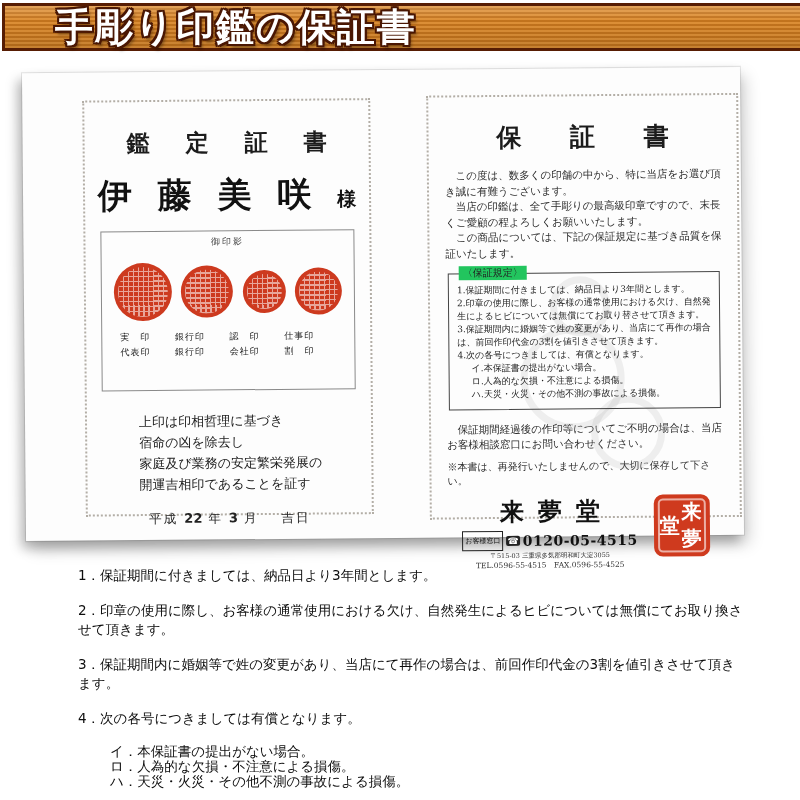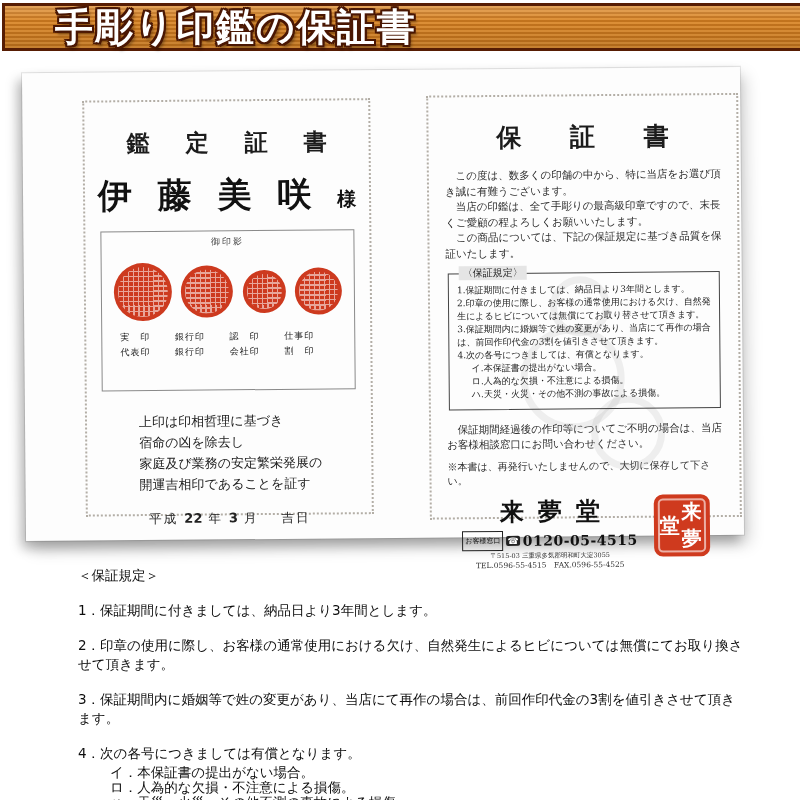--- a/index.html
+++ b/index.html
@@ -52,21 +52,21 @@
   .cl-date{margin-top:16px;text-align:center;font-size:12.5px;color:#222;letter-spacing:2px;}
   .cl-date .big{font-size:13px;font-weight:bold;font-family:"DejaVu Sans",sans-serif;letter-spacing:0;}
   .cl-date .day{margin-left:17px;}
 
   
   .cr-title{margin-top:24px;text-align:center;font-size:25px;font-weight:bold;
     letter-spacing:20px;text-indent:20px;color:#1c1c1c;}
   .cr-intro{margin:14px 16px 0;font-size:10.5px;line-height:15.5px;color:#2a2a2a;}
   .cr-intro p{margin:0;text-indent:1em;}
   .cr-regbox{position:relative;margin:12px 18px 0;border:1px solid #444;padding:10px 8px 8px;}
-  .cr-regbox-title{position:absolute;top:-8px;left:10px;background:#e5e5e5;padding:0 4px;
+  .cr-regbox-title{position:absolute;top:-8px;left:10px;background:#22c55e;padding:0 4px;
     font-size:10px;color:#222;}
   .cr-reg-item{font-size:9px;line-height:13px;color:#222;}
   .cr-reg-sub{font-size:9px;line-height:13px;color:#222;padding-left:14px;}
   .cr-note1{margin:12px 16px 0;font-size:10.5px;line-height:15px;color:#2a2a2a;text-indent:1em;}
   .cr-note2{margin:8px 16px 0;font-size:10px;color:#2a2a2a;}
   .cr-shop{display:flex;justify-content:center;align-items:flex-start;margin-top:8px;gap:16px;}
   .cr-shop-left{text-align:center;}
   .cr-shopname{font-size:24px;font-weight:bold;letter-spacing:14px;text-indent:14px;color:#111;}
   .cr-contactline{display:flex;align-items:center;gap:3px;justify-content:center;margin-top:3px;}
   .contact-badge{border:1px solid #222;font-size:7px;padding:4px 2px;color:#111;}
@@ -84,21 +84,21 @@
   .wm{position:absolute;border:7px solid rgba(150,150,150,0.14);border-radius:50%;pointer-events:none;}
   .wm1{width:90px;height:90px;left:90px;top:230px;}
   .wm2{width:60px;height:60px;left:160px;top:300px;}
   .wm3{width:46px;height:46px;left:120px;top:180px;}
 
   
   .terms{position:absolute;left:78px;top:566px;width:670px;font-size:13.5px;
     color:#0d0d0d;line-height:19px;}
   .terms-heading{margin-bottom:16px;}
   .terms-item{margin-bottom:16px;}
-  .terms-item.last{margin-bottom:2px;}
+  .terms-item.last{margin-bottom:16px;}
   .terms-sub{margin-left:32px;line-height:15px;}
 </style>
 </head>
 <body>
 
 <div class="banner">
   <span class="banner-title">手彫り印鑑の保証書</span>
 </div>
 
 <div class="photo">
@@ -186,21 +186,20 @@
       <div class="shop-seal">
         <span class="c0">来</span>
         <span class="c1">夢</span>
         <span class="c2">堂</span>
       </div>
     </div>
   </div>
 </div>
 
 <div class="terms">
-  <div class="terms-heading">＜保証規定＞</div>
   <div class="terms-item">1．保証期間に付きましては、納品日より3年間とします。</div>
   <div class="terms-item">2．印章の使用に際し、お客様の通常使用における欠け、自然発生によるヒビについては無償にてお取り換させて頂きます。</div>
   <div class="terms-item">3．保証期間内に婚姻等で姓の変更があり、当店にて再作の場合は、前回作印代金の3割を値引きさせて頂きます。</div>
   <div class="terms-item last">4．次の各号につきましては有償となります。</div>
   <div class="terms-sub">イ．本保証書の提出がない場合。</div>
   <div class="terms-sub">ロ．人為的な欠損・不注意による損傷。</div>
   <div class="terms-sub">ハ．天災・火災・その他不測の事故による損傷。</div>
 </div>
 
 </body></html>

